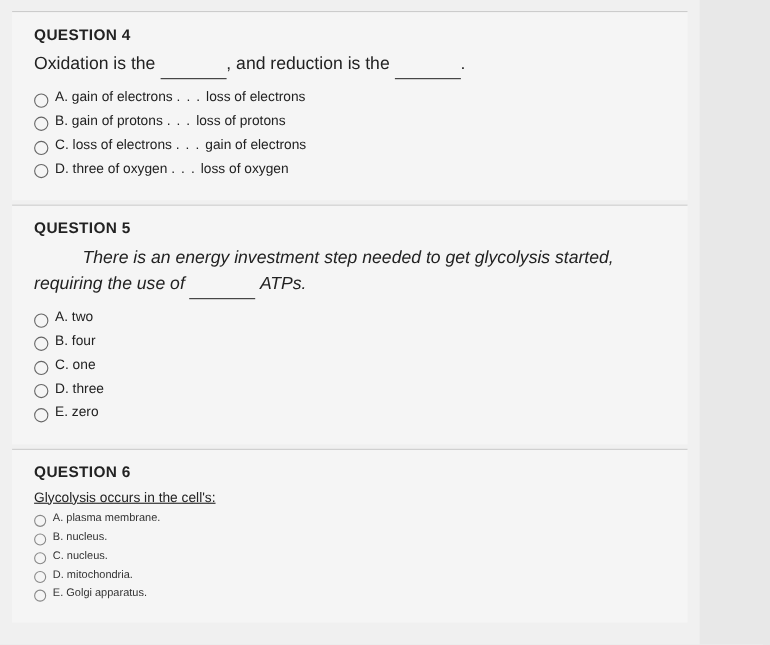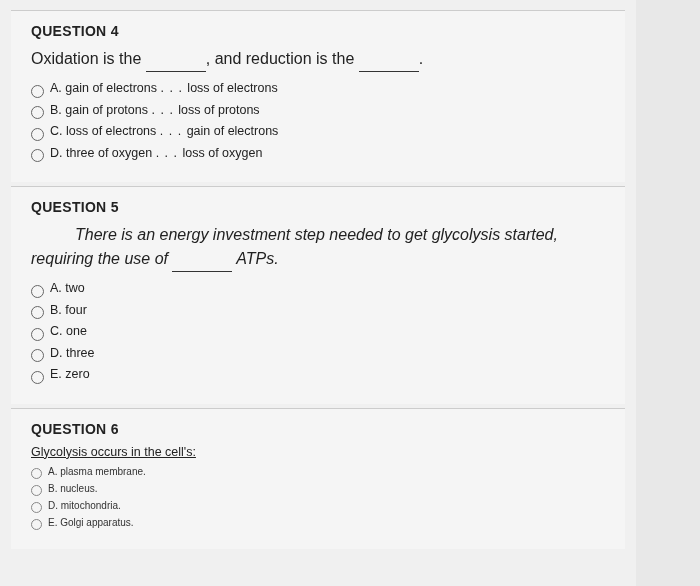--- a/index.html
+++ b/index.html
@@ -210,20 +210,26 @@
       </li>
       <li class="option-item">
         <span class="radio-circle"></span>
         <span class="option-label">
           <span>B.</span> <span>nucleus.</span>
         </span>
       </li>
       <li class="option-item">
         <span class="radio-circle"></span>
         <span class="option-label">
+          <span>C.</span> <span>nucleus.</span>
+        </span>
+      </li>
+      <li class="option-item">
+        <span class="radio-circle"></span>
+        <span class="option-label">
           <span>D.</span> <span>mitochondria.</span>
         </span>
       </li>
       <li class="option-item">
         <span class="radio-circle"></span>
         <span class="option-label">
           <span>E.</span> <span>Golgi apparatus.</span>
         </span>
       </li>
     </ul>

